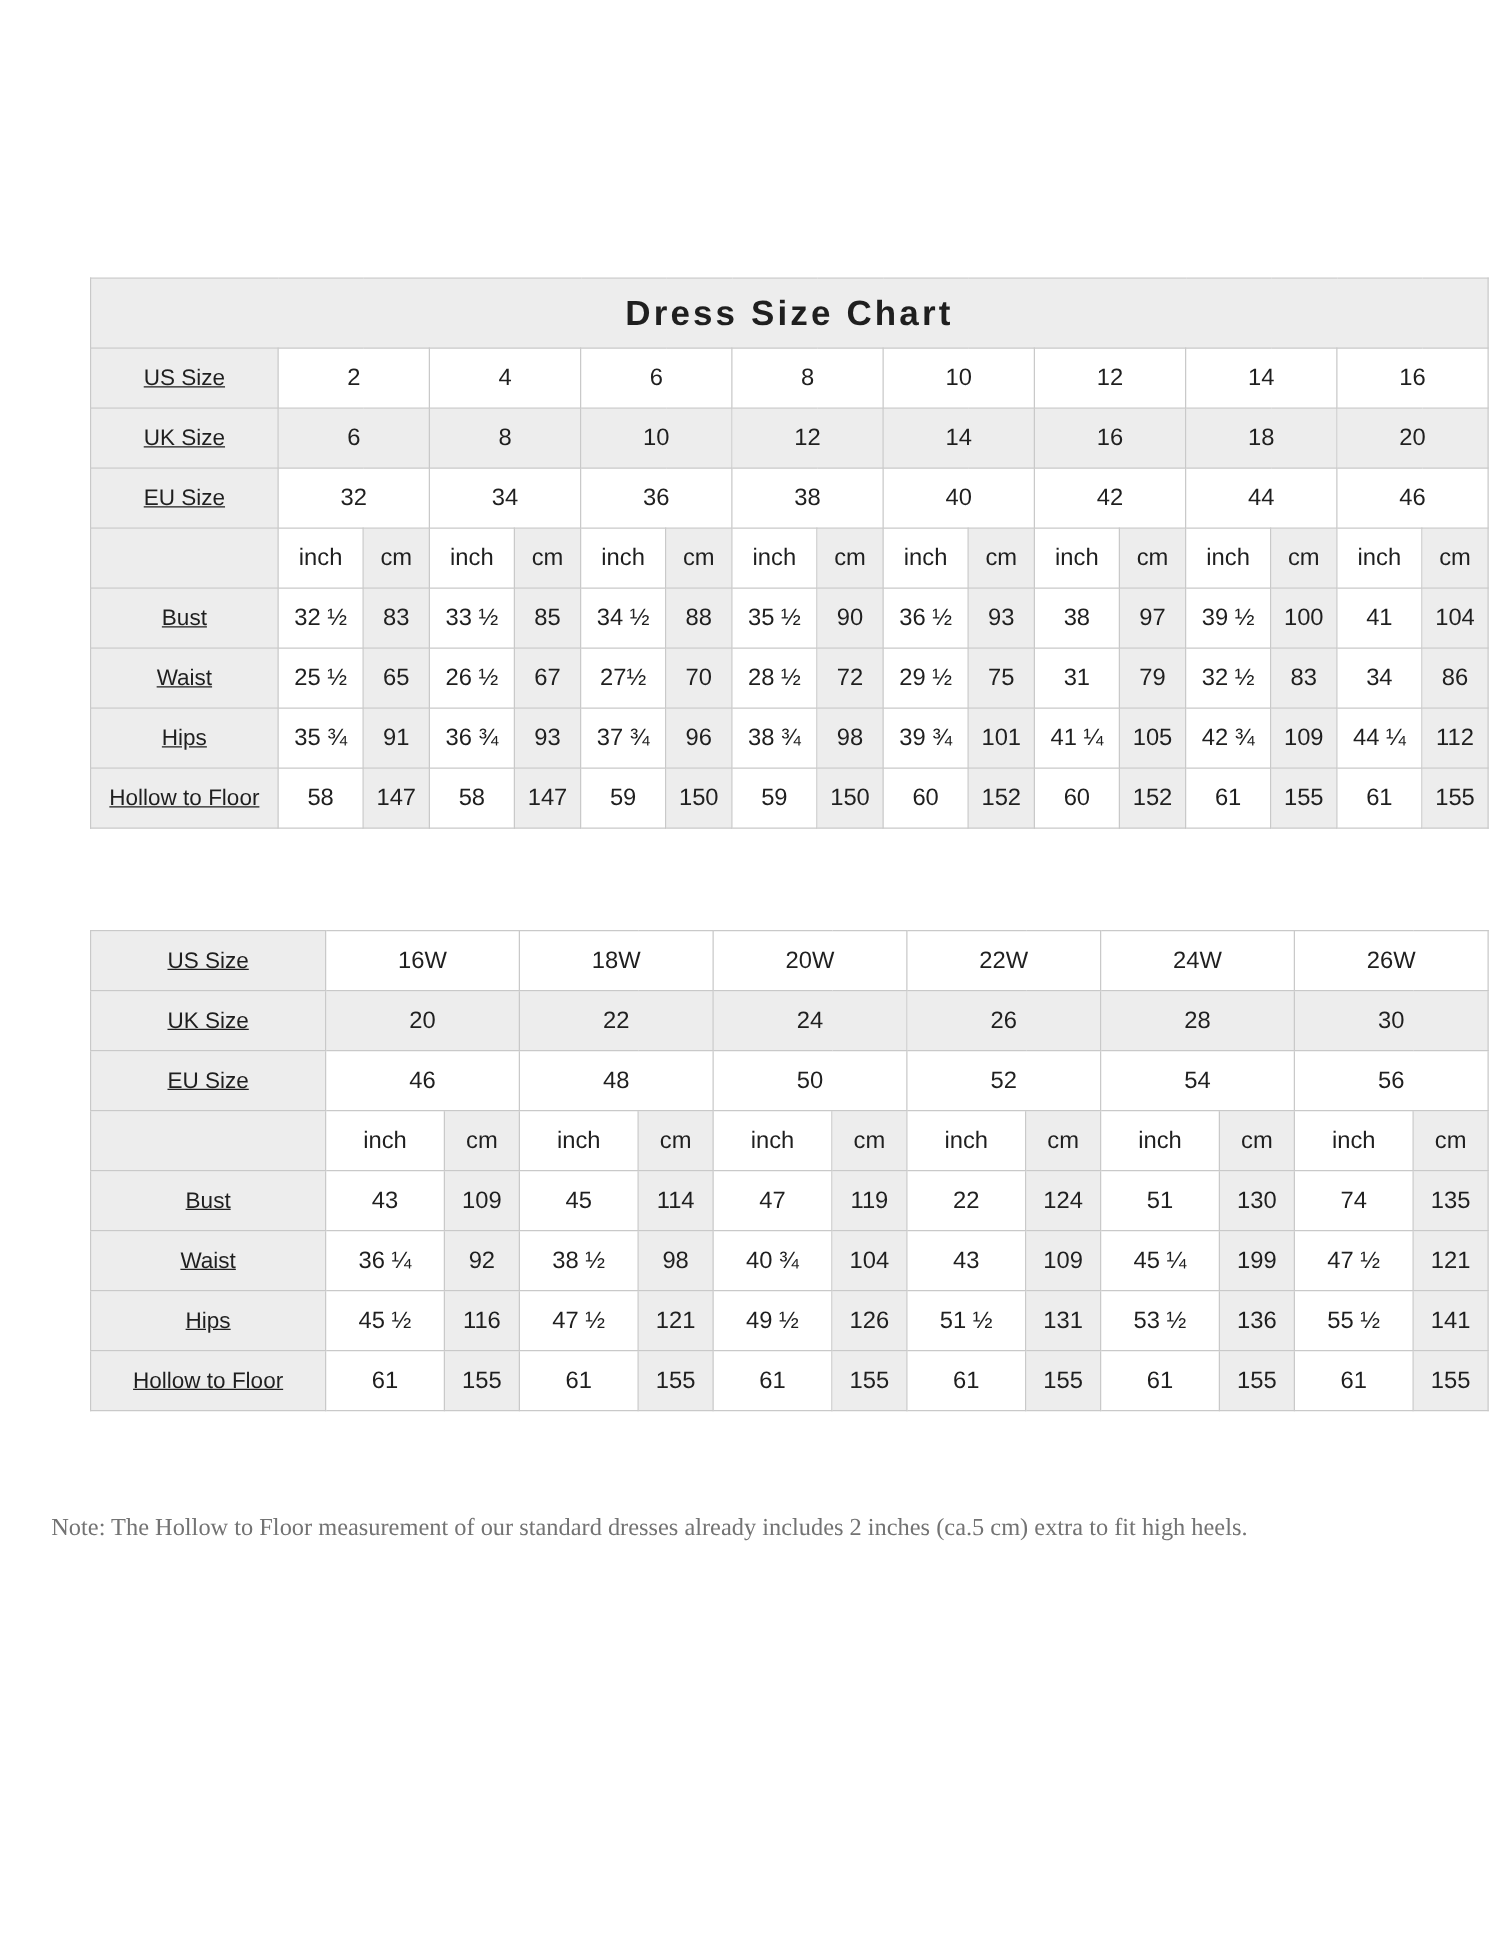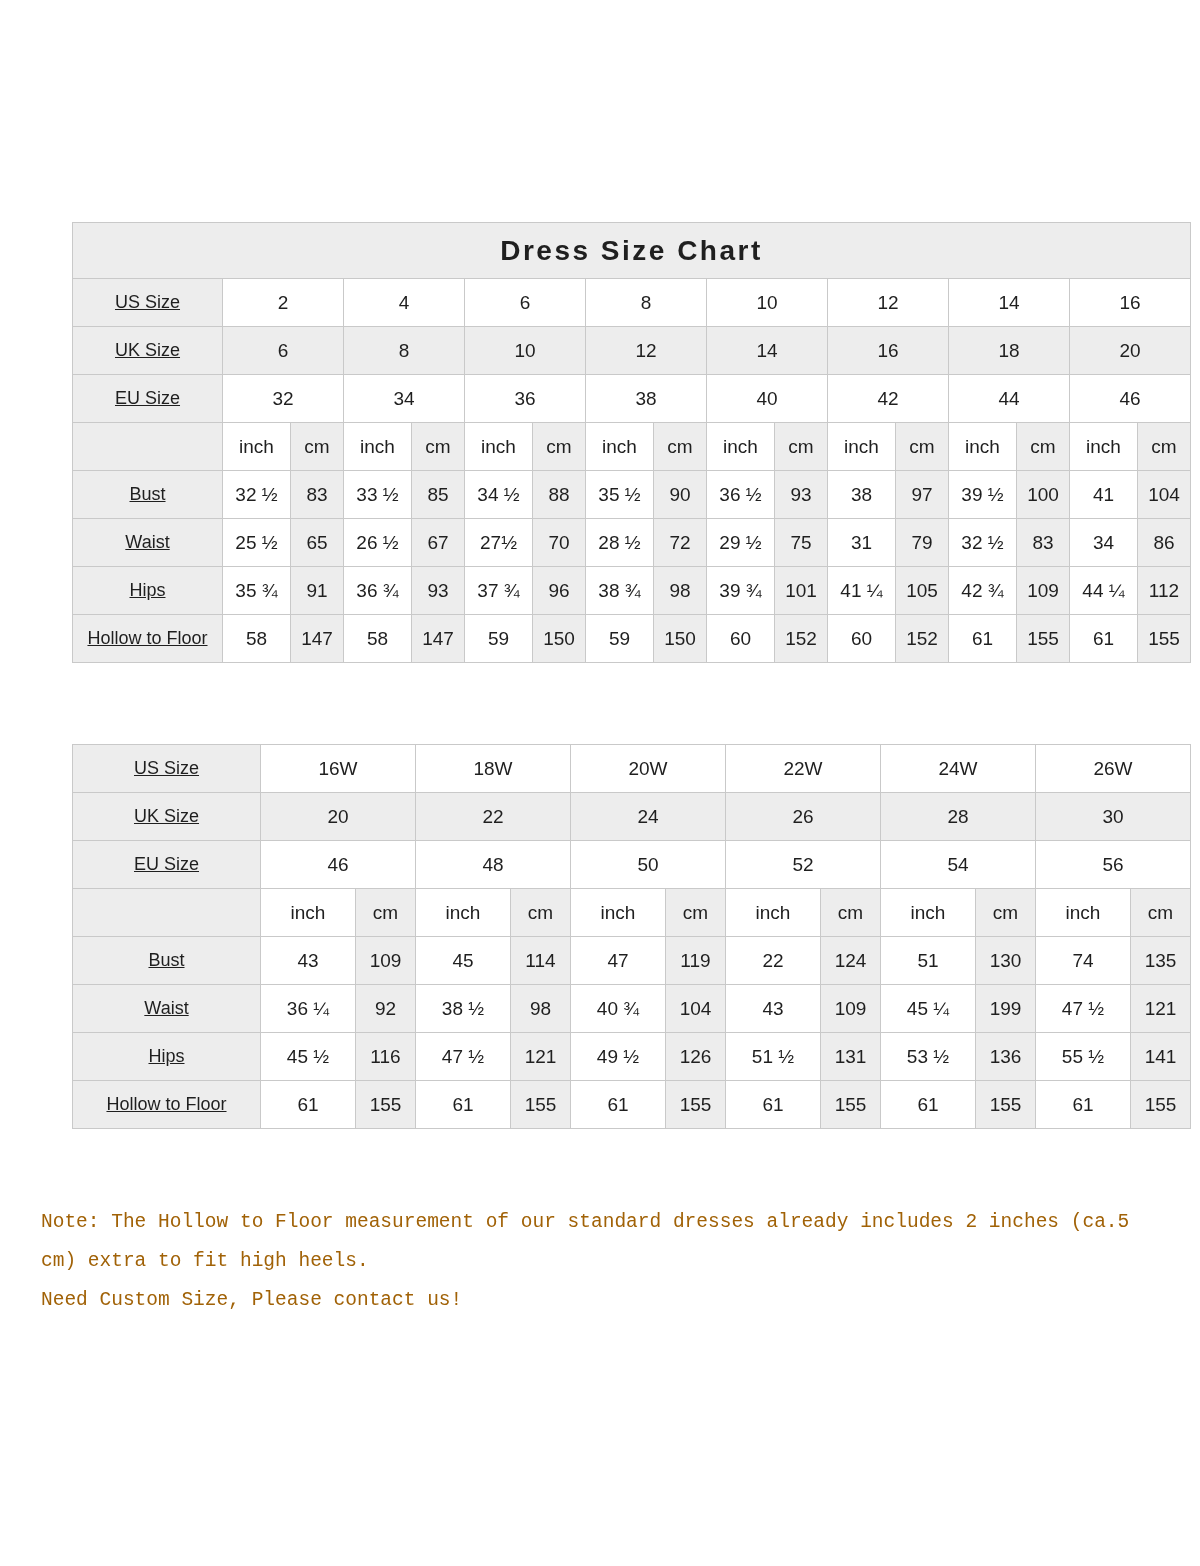--- a/index.html
+++ b/index.html
@@ -44,24 +44,24 @@
     font-size: 18px;
     text-decoration: underline;
   }
   td.shade { background: #ededed; }
 
   .note {
     position: absolute;
     left: 41px;
     top: 1203px;
     width: 1108px;
-    font-family: Liberation Mono, monospace;
+    font-family: Liberation Serif, serif;
     font-size: 19.5px;
     line-height: 39px;
-    color: #a16207;
+    color: #737373;
   }
 </style>
 </head>
 <body>
 
 <div class="page">
   <div class="chart" id="chart-0">
       <table>
         <colgroup>
           <col style="width: 150px;">
@@ -335,15 +335,14 @@
             <td>61</td>
             <td class="shade">155</td>
             <td>61</td>
             <td class="shade">155</td>
           </tr>
         </tbody>
       </table>
     </div>
   <div class="note">
     <div>Note: The Hollow to Floor measurement of our standard dresses already includes 2 inches (ca.5 cm) extra to fit high heels.</div>
-    <div>Need Custom Size, Please contact us!</div>
   </div>
 </div>
 
 </body></html>

